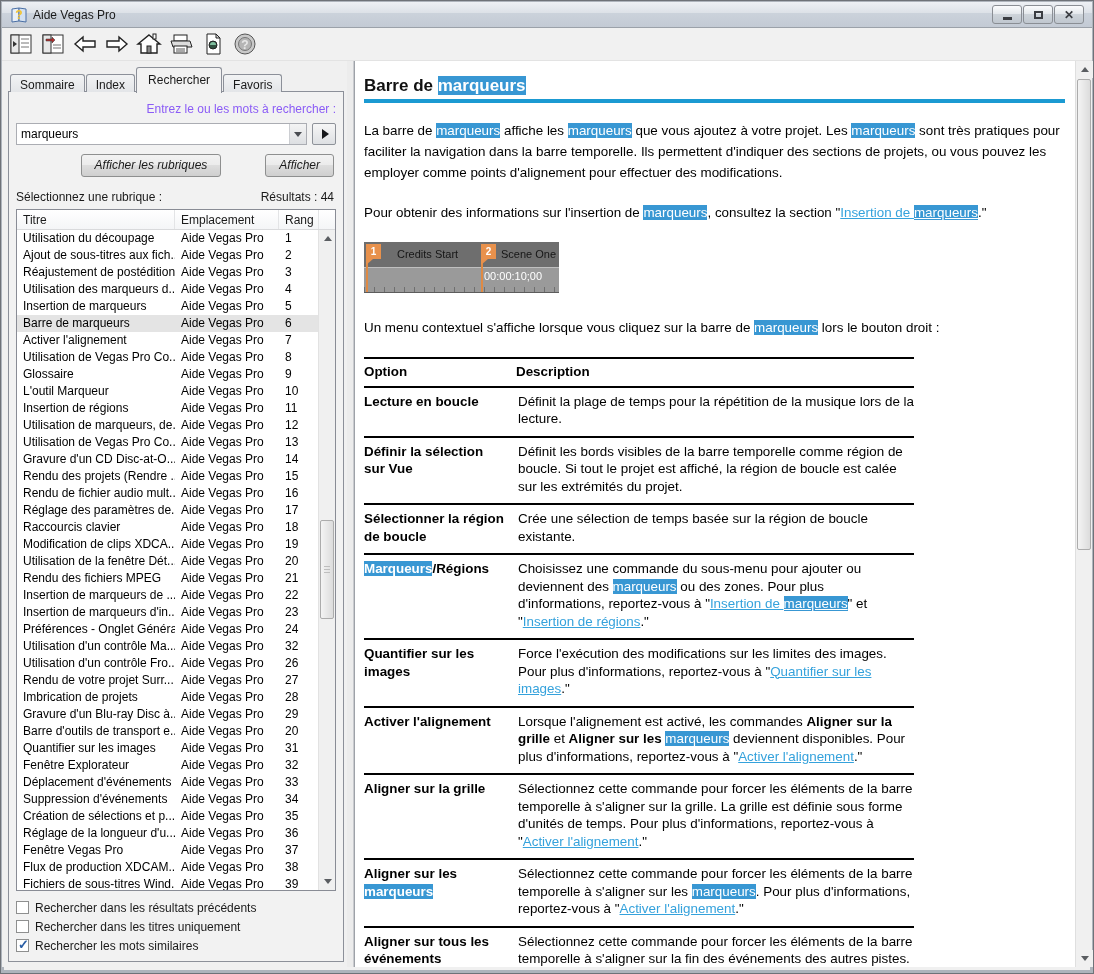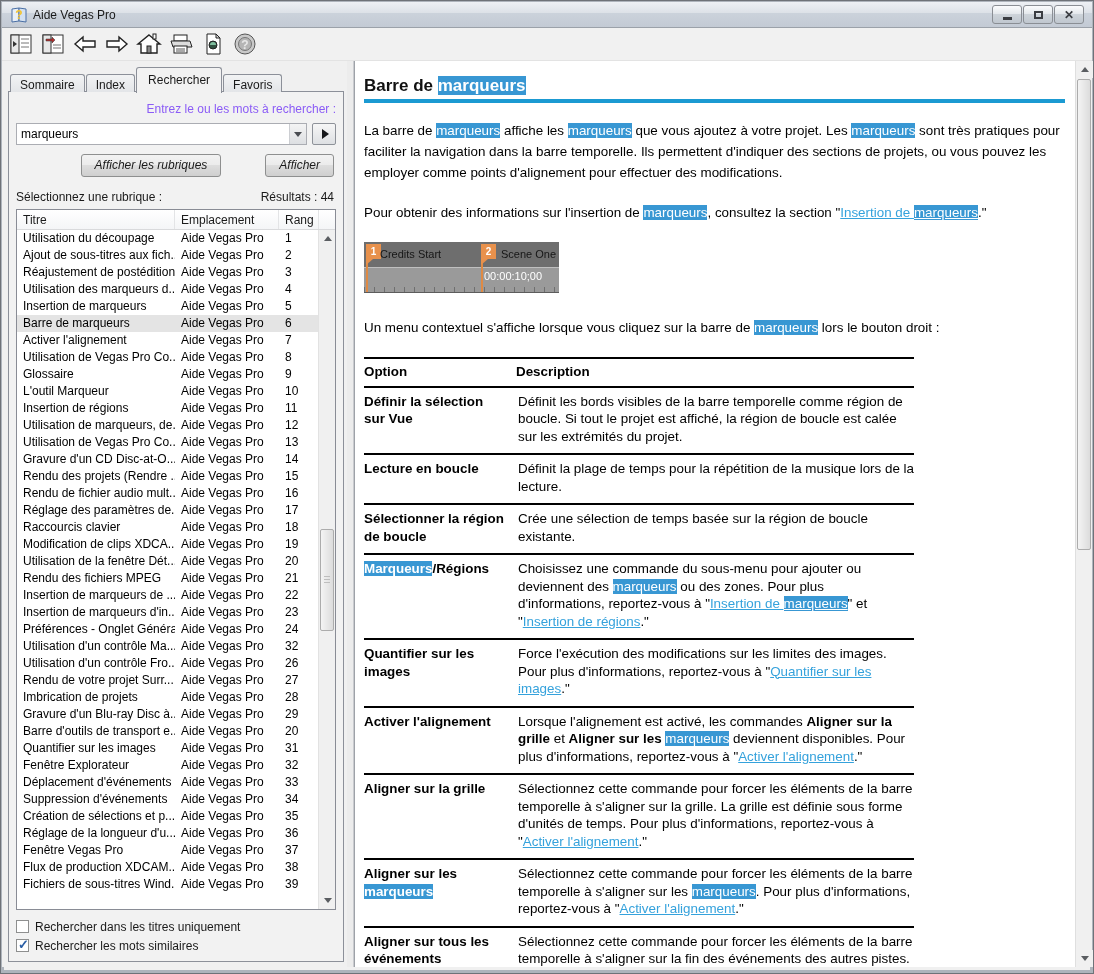--- a/index.html
+++ b/index.html
@@ -454,20 +454,24 @@
             <span class="sb-btn sb-up"></span>
             <span class="sb-thumb" style="top:44%; height:15%;">
                 <span class="sb-grip"></span>
               </span>
             <span class="sb-btn sb-down"></span>
           </div>
         </div>
         <div class="checks" id="checks">
             <label class="check-row">
               <span class="checkbox"></span>
+              <span>Rechercher dans les résultats précédents</span>
+            </label>
+            <label class="check-row">
+              <span class="checkbox"></span>
               <span>Rechercher dans les titres uniquement</span>
             </label>
             <label class="check-row">
               <span class="checkbox checked"></span>
               <span>Rechercher les mots similaires</span>
             </label>
           </div>
       </div>
     </div>
 
@@ -476,40 +480,40 @@
     <div class="right-panel">
       <div class="content">
         <h1><span>Barre de </span><span class="hl">marqueurs</span></h1>
         <hr class="blue-rule">
         <p class="para"><span>La barre de </span><span class="hl">marqueurs</span><span> affiche les </span><span class="hl">marqueurs</span><span> que vous ajoutez à votre projet. Les </span><span class="hl">marqueurs</span><span> sont très pratiques pour faciliter la navigation dans la barre temporelle. Ils permettent d'indiquer des sections de projets, ou vous pouvez les employer comme points d'alignement pour effectuer des modifications.</span></p>
         <p class="para"><span>Pour obtenir des informations sur l'insertion de </span><span class="hl">marqueurs</span><span>, consultez la section "</span><span class="lk">Insertion de </span><span class="lk hl">marqueurs</span><span>."</span></p>
         <div class="figure" id="figure">
           <div class="ruler"></div>
         <span class="marker-line" style="left: 2px;"></span>
             <span class="marker-flag" style="left: 2px;">1</span>
-            <span class="marker-label" style="left: 16px;">Credits Start</span>
+            <span class="marker-label" style="left: 33px;">Credits Start</span>
             <span class="marker-time" style="left: 5px; margin-top: 44px;">00:00:00;00</span>
             <span class="marker-line" style="left: 117px;"></span>
             <span class="marker-flag" style="left: 117px;">2</span>
             <span class="marker-label" style="left: 137px;">Scene One</span>
             <span class="marker-time" style="left: 120px;">00:00:10;00</span>
           </div>
         <p class="para"><span>Un menu contextuel s'affiche lorsque vous cliquez sur la barre de </span><span class="hl">marqueurs</span><span> lors le bouton droit :</span></p>
         <div class="opt-table" id="opt-table">
           <div class="t-row t-head">
             <span class="t-opt">Option</span>
             <span class="t-desc" style="font-weight:bold">Description</span>
           </div>
         <div class="t-row">
+              <span class="t-opt"><span>Lecture en boucle</span></span>
+              <span class="t-desc"><span>Définit la plage de temps pour la répétition de la musique lors de la lecture.</span></span>
+            </div>
+            <div class="t-row">
               <span class="t-opt"><span>Définir la sélection sur Vue</span></span>
               <span class="t-desc"><span>Définit les bords visibles de la barre temporelle comme région de boucle. Si tout le projet est affiché, la région de boucle est calée sur les extrémités du projet.</span></span>
-            </div>
-            <div class="t-row">
-              <span class="t-opt"><span>Lecture en boucle</span></span>
-              <span class="t-desc"><span>Définit la plage de temps pour la répétition de la musique lors de la lecture.</span></span>
             </div>
             <div class="t-row">
               <span class="t-opt"><span>Sélectionner la région de boucle</span></span>
               <span class="t-desc"><span>Crée une sélection de temps basée sur la région de boucle existante.</span></span>
             </div>
             <div class="t-row">
               <span class="t-opt"><span class="hl">Marqueurs</span><span>/Régions</span></span>
               <span class="t-desc"><span>Choisissez une commande du sous-menu pour ajouter ou deviennent des </span><span class="hl">marqueurs</span><span> ou des zones. Pour plus d'informations, reportez-vous à "</span><span class="lk">Insertion de </span><span class="lk hl">marqueurs</span><span>" et "</span><span class="lk">Insertion de régions</span><span>."</span></span>
             </div>
             <div class="t-row">

